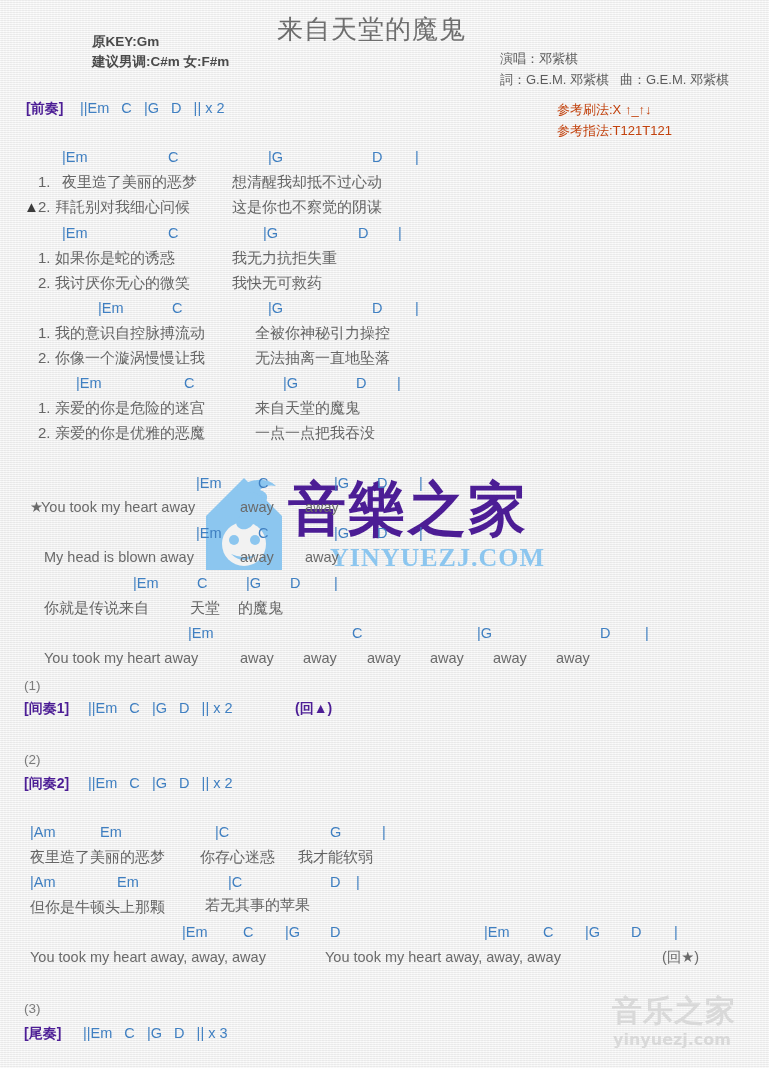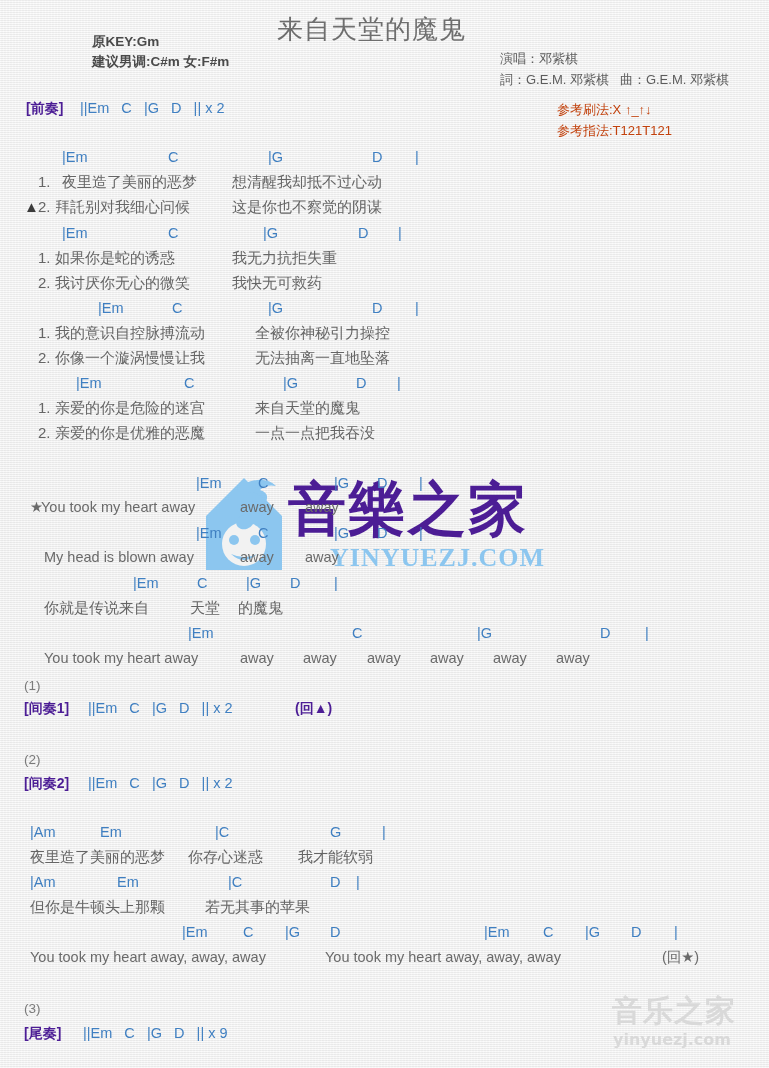--- a/index.html
+++ b/index.html
@@ -284,34 +284,34 @@
 
   <div class="abs" style="left:0; top:825px;">
     <span class="tok chordrow ch" style="left:30px;">|Am</span>
     <span class="tok chordrow ch" style="left:100px;">Em</span>
     <span class="tok chordrow ch" style="left:215px;">|C</span>
     <span class="tok chordrow ch" style="left:330px;">G</span>
     <span class="tok chordrow bar" style="left:382px;">|</span>
   </div>
   <div class="abs" style="left:0; top:849px;">
     <span class="tok lyricrow" style="left:30px;">夜里造了美丽的恶梦</span>
-    <span class="tok lyricrow" style="left:188px;">你存心迷惑</span>
+    <span class="tok lyricrow" style="left:200px;">你存心迷惑</span>
     <span class="tok lyricrow" style="left:298px;">我才能软弱</span>
   </div>
 
   <div class="abs" style="left:0; top:875px;">
     <span class="tok chordrow ch" style="left:30px;">|Am</span>
     <span class="tok chordrow ch" style="left:117px;">Em</span>
     <span class="tok chordrow ch" style="left:228px;">|C</span>
     <span class="tok chordrow ch" style="left:330px;">D</span>
     <span class="tok chordrow bar" style="left:356px;">|</span>
   </div>
   <div class="abs" style="left:0; top:899px;">
     <span class="tok lyricrow" style="left:30px;">但你是牛顿头上那颗</span>
-    <span class="tok lyricrow" style="left:205px;">若无其事的苹果</span>
+    <span class="tok lyricrow" style="left:205px;font-family:Liberation Mono, monospace;">若无其事的苹果</span>
   </div>
 
   <div class="abs" style="left:0; top:925px;">
     <span class="tok chordrow ch" style="left:182px;">|Em</span>
     <span class="tok chordrow ch" style="left:243px;">C</span>
     <span class="tok chordrow ch" style="left:285px;">|G</span>
     <span class="tok chordrow ch" style="left:330px;">D</span>
     <span class="tok chordrow ch" style="left:484px;">|Em</span>
     <span class="tok chordrow ch" style="left:543px;">C</span>
     <span class="tok chordrow ch" style="left:585px;">|G</span>
@@ -319,18 +319,18 @@
     <span class="tok chordrow bar" style="left:674px;">|</span>
   </div>
   <div class="abs" style="left:0; top:950px;">
     <span class="tok lyricrow en" style="left:30px;">You took my heart away, away, away</span>
     <span class="tok lyricrow en" style="left:325px;">You took my heart away, away, away</span>
     <span class="tok lyricrow en mark" style="left:662px;">(回★)</span>
   </div>
 
   <div class="abs num-tag" style="left:24px; top:1002px;">(3)</div>
   <div class="abs section-tag" style="left:24px; top:1026px;">[尾奏]</div>
-  <div class="abs chordrow" style="left:83px; top:1026px;">||Em   C   |G   D   || x 9</div>
+  <div class="abs chordrow" style="left:83px; top:1026px;">||Em   C   |G   D   || x 3</div>
 
   <div class="abs wm-text-gray" style="left:612px; top:996px;">音乐之家</div>
   <div class="abs wm-url-gray" style="left:613px; top:1032px;">yinyuezj.com</div>
 
 </div>
 
 </body></html>

